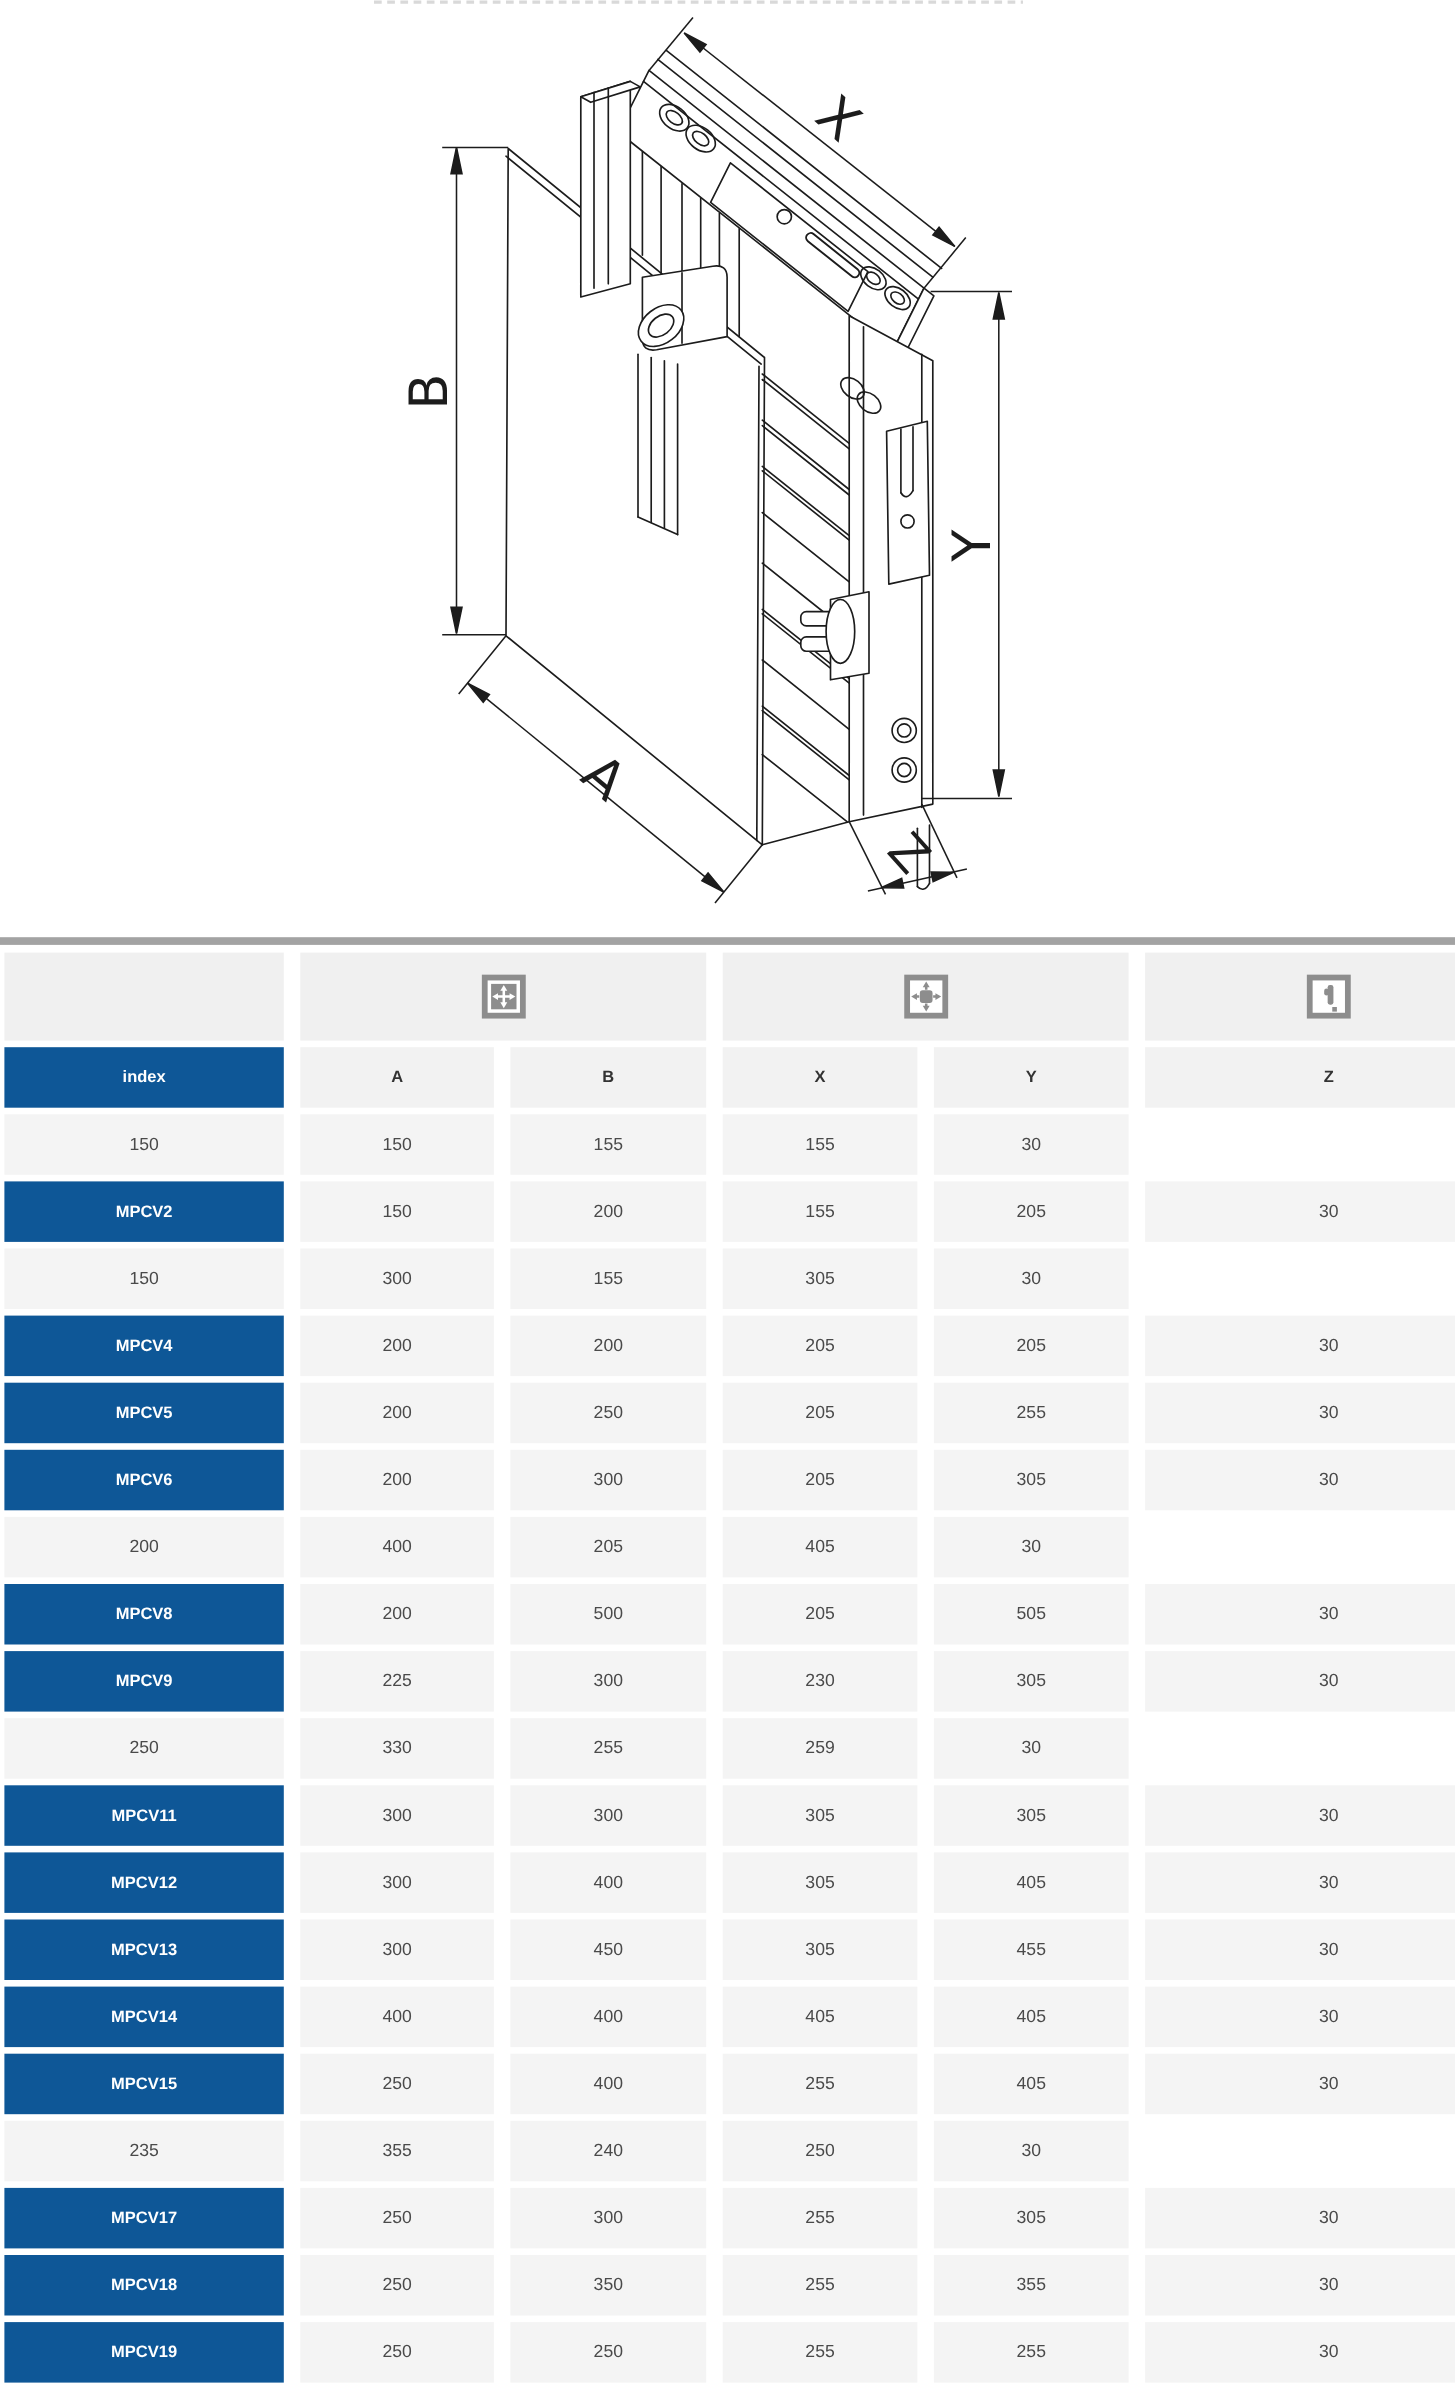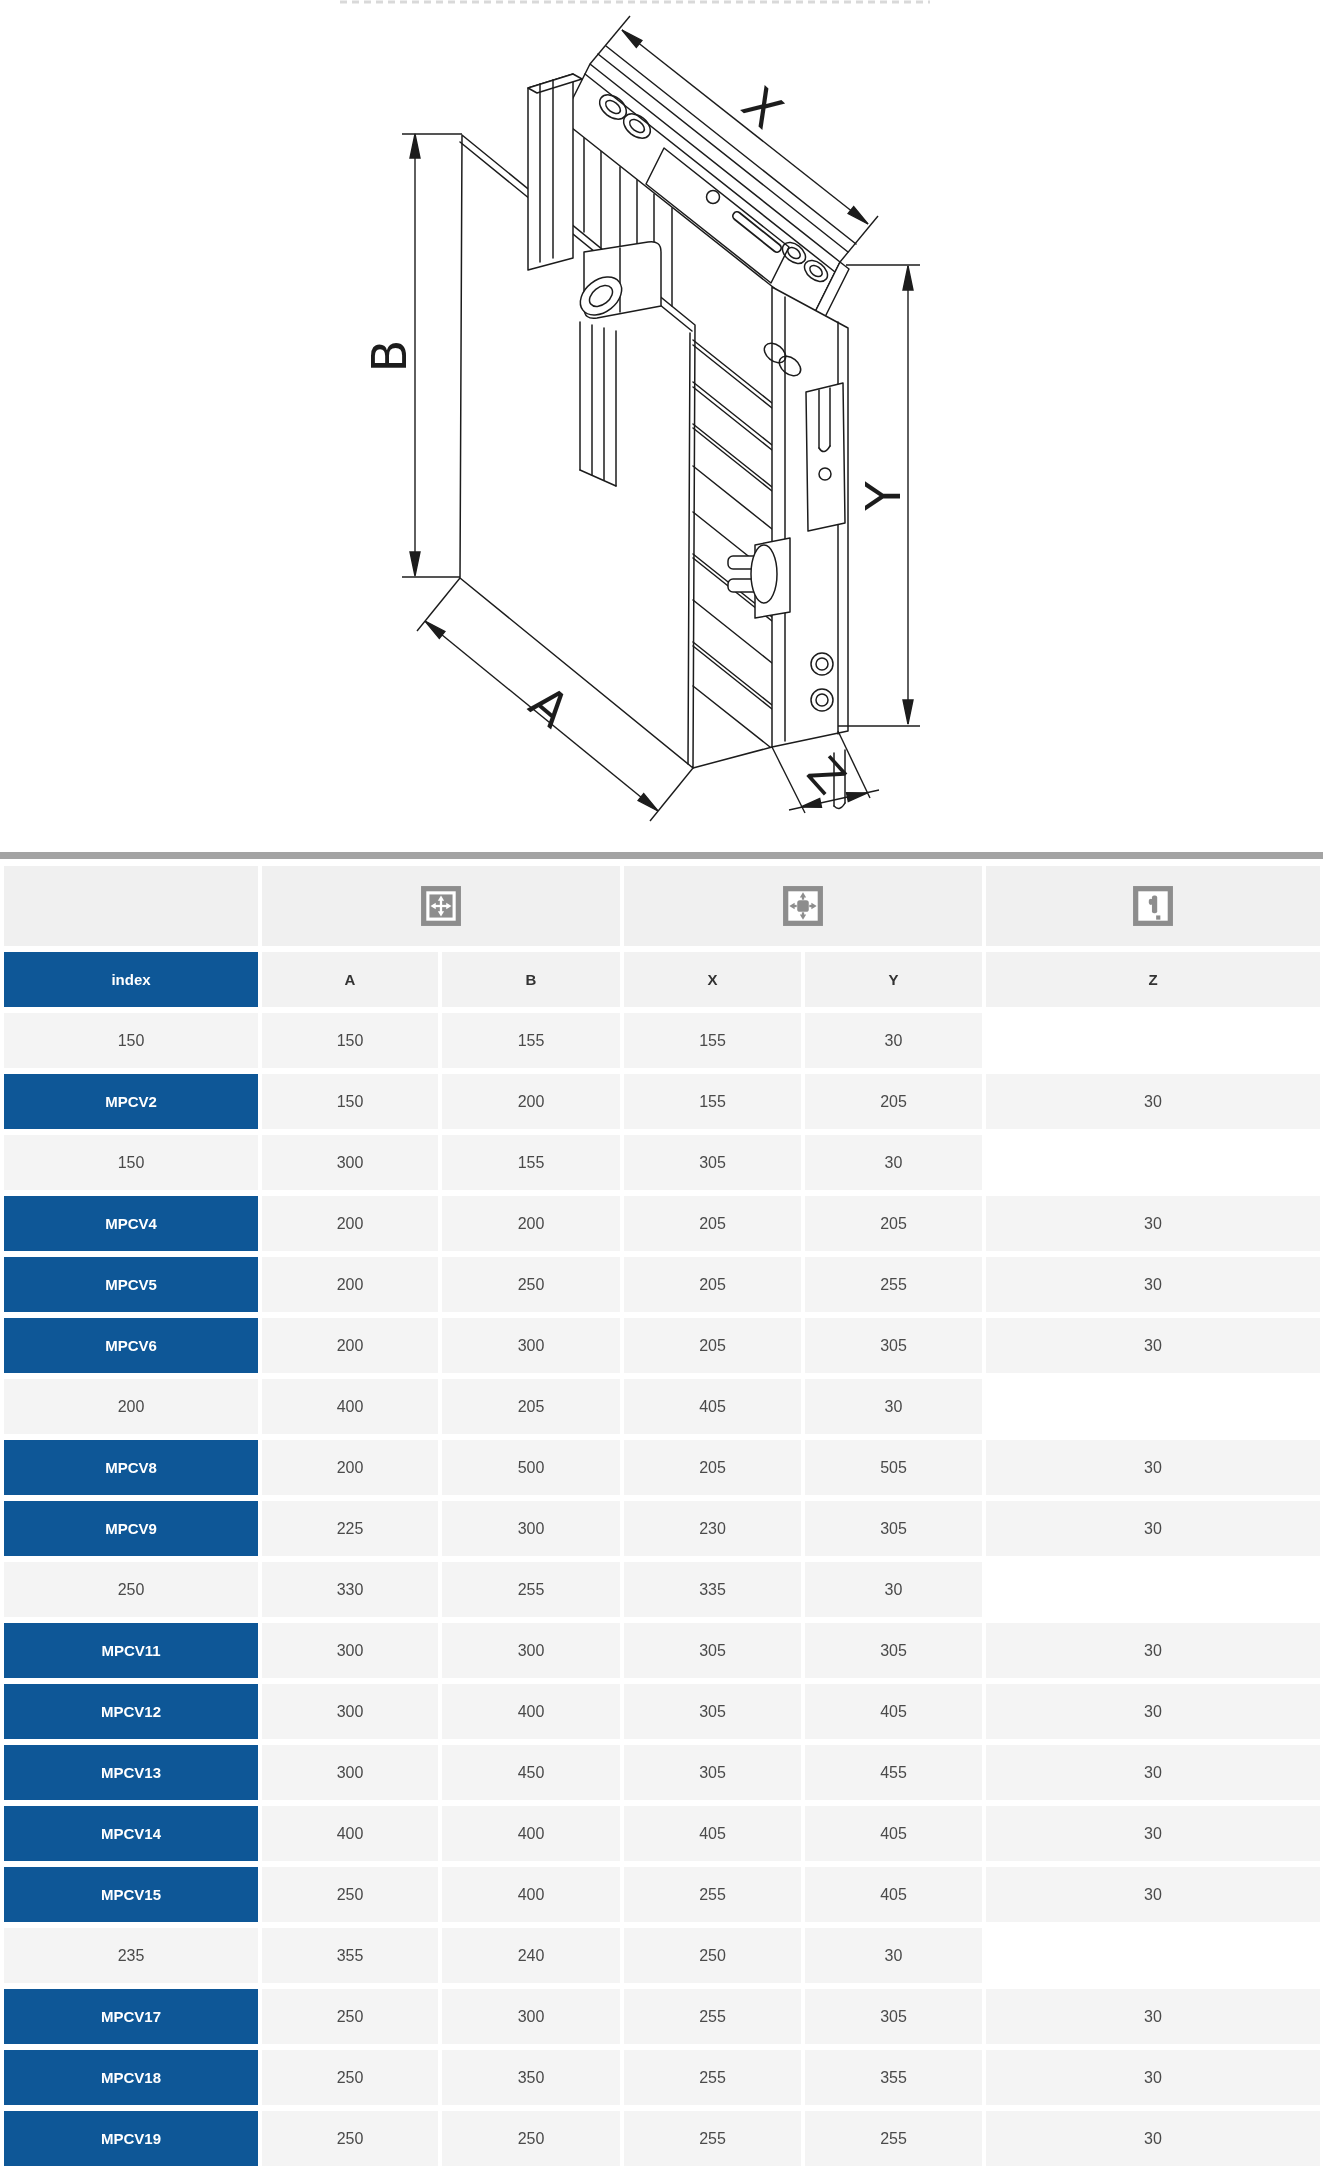--- a/index.html
+++ b/index.html
@@ -2,21 +2,21 @@
 <html><head>
 <meta charset="utf-8">
 <style>
   html,body{margin:0;padding:0;background:#ffffff;}
   .page{position:relative;width:1323px;height:2174px;background:#fff;overflow:hidden;
         font-family:"Liberation Sans", sans-serif;}
   .drawing-wrap{position:absolute;left:0;top:0;width:1323px;height:852px;}
   .divider{position:absolute;left:0;top:852px;width:1323px;height:7px;background:#a3a3a3;}
   .spec-table{position:absolute;left:4px;top:866px;width:1316px;}
   .grid-row{display:grid;grid-template-columns:254px 176px 178px 177px 177px 334px;
-            column-gap:4px;margin-bottom:6px;}
+            column-gap:15px;margin-bottom:6px;}
   .cell{display:flex;align-items:center;justify-content:center;}
   .icon-row .cell{height:80px;background:#f0f0f0;}
   .icon-cell.span2{grid-column:span 2;}
   .head-row .cell, .body-row .cell{height:55px;}
   .index-head, .index-cell{background:#0e5797;color:#ffffff;font-weight:bold;font-size:15px;}
   .col-head{background:#f2f2f2;color:#333333;font-weight:bold;font-size:15px;}
   .data-cell{background:#f4f4f4;color:#4a4a4a;font-size:16px;}
   svg text{font-family:"DejaVu Sans", sans-serif;}
 </style>
 </head>
@@ -316,21 +316,21 @@
           <div class="cell data-cell">225</div>
           <div class="cell data-cell">300</div>
           <div class="cell data-cell">230</div>
           <div class="cell data-cell">305</div>
           <div class="cell data-cell">30</div>
         </div>
         <div class="grid-row body-row">
           <div class="cell data-cell">250</div>
           <div class="cell data-cell">330</div>
           <div class="cell data-cell">255</div>
-          <div class="cell data-cell">335</div>
+          <div class="cell data-cell">259</div>
           <div class="cell data-cell">30</div>
         </div>
         <div class="grid-row body-row">
           <div class="cell index-cell">MPCV11</div>
           <div class="cell data-cell">300</div>
           <div class="cell data-cell">300</div>
           <div class="cell data-cell">305</div>
           <div class="cell data-cell">305</div>
           <div class="cell data-cell">30</div>
         </div>

